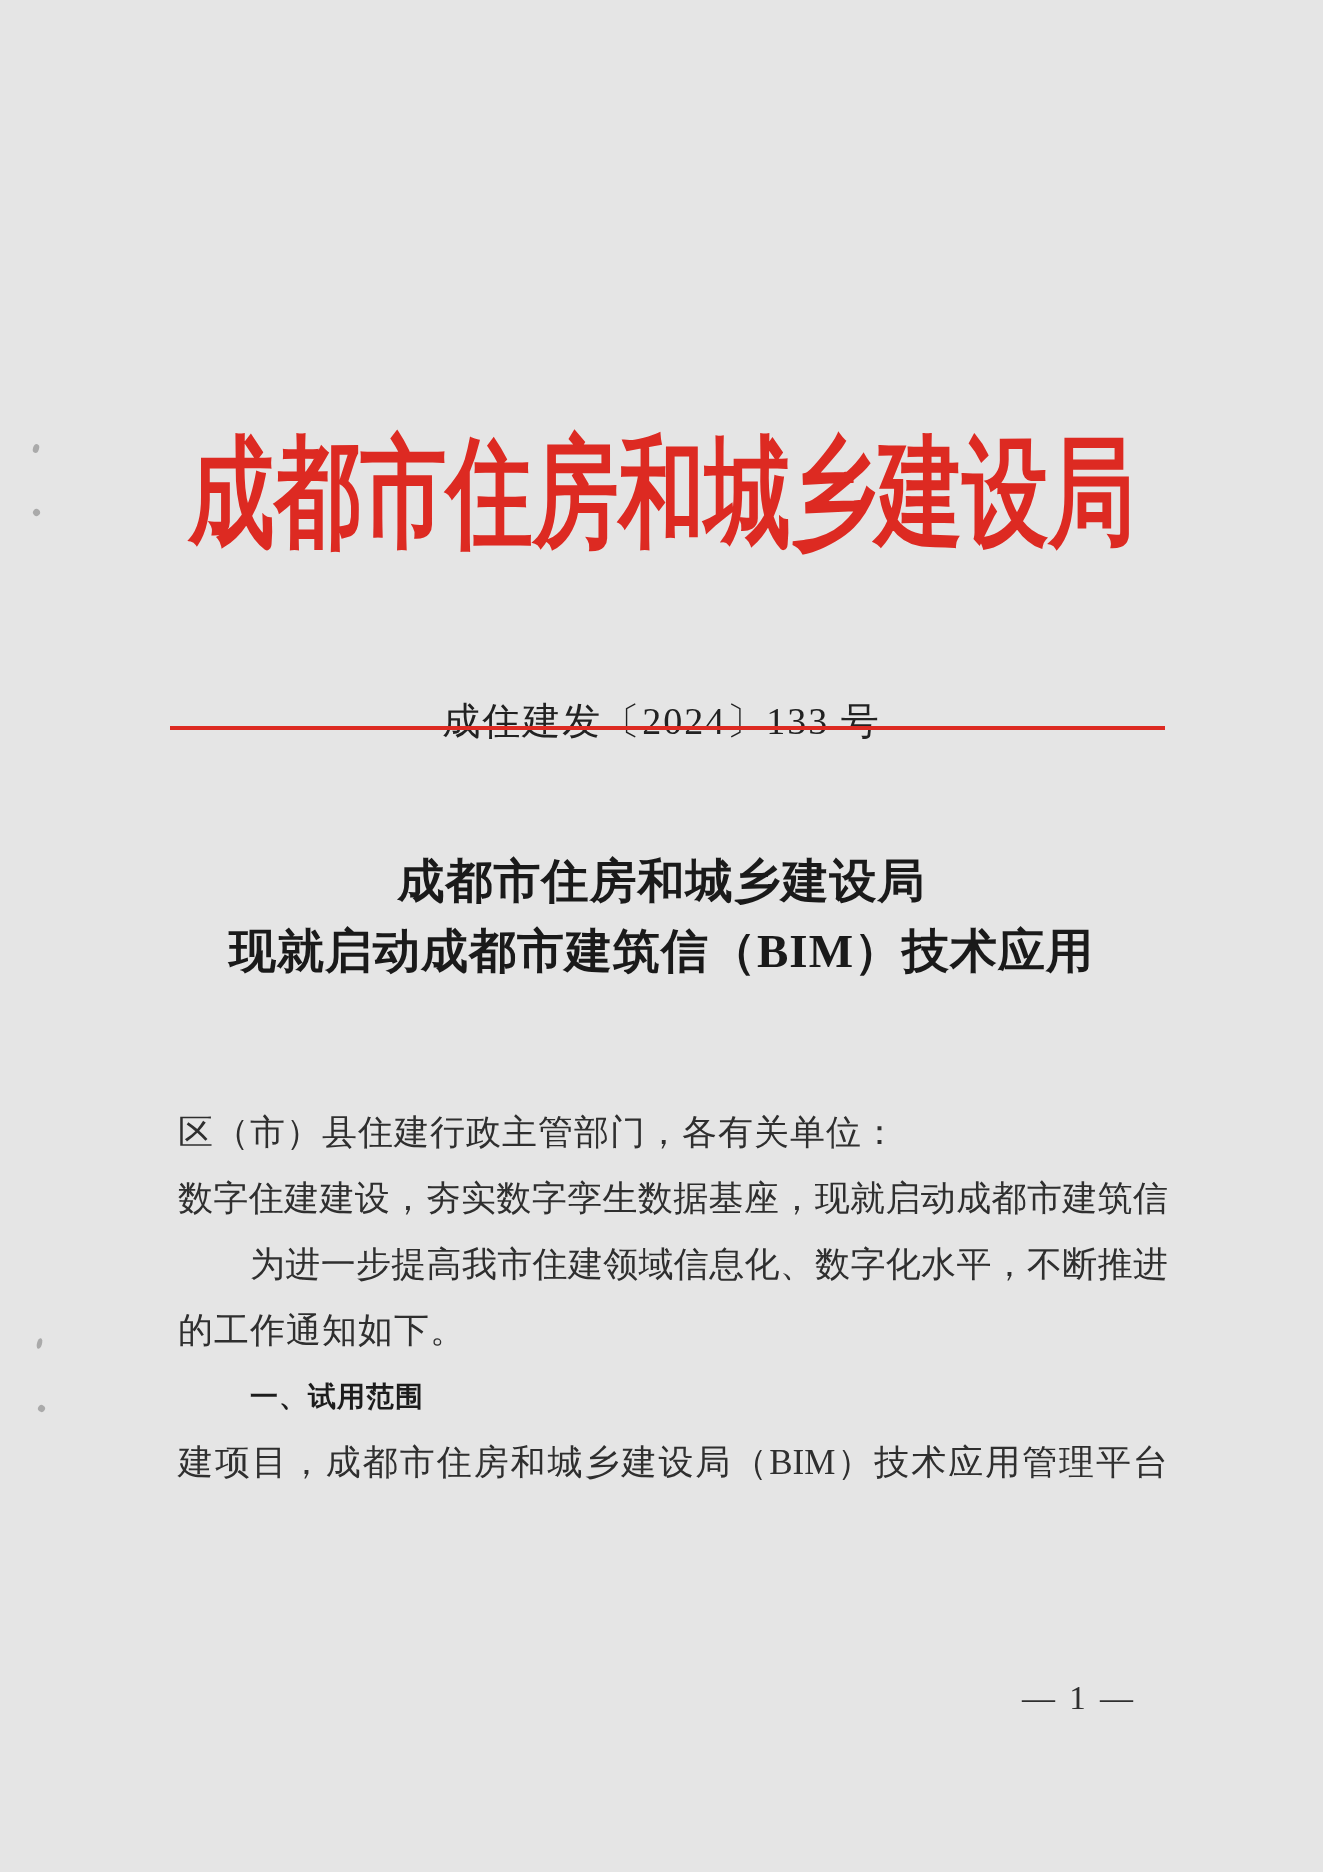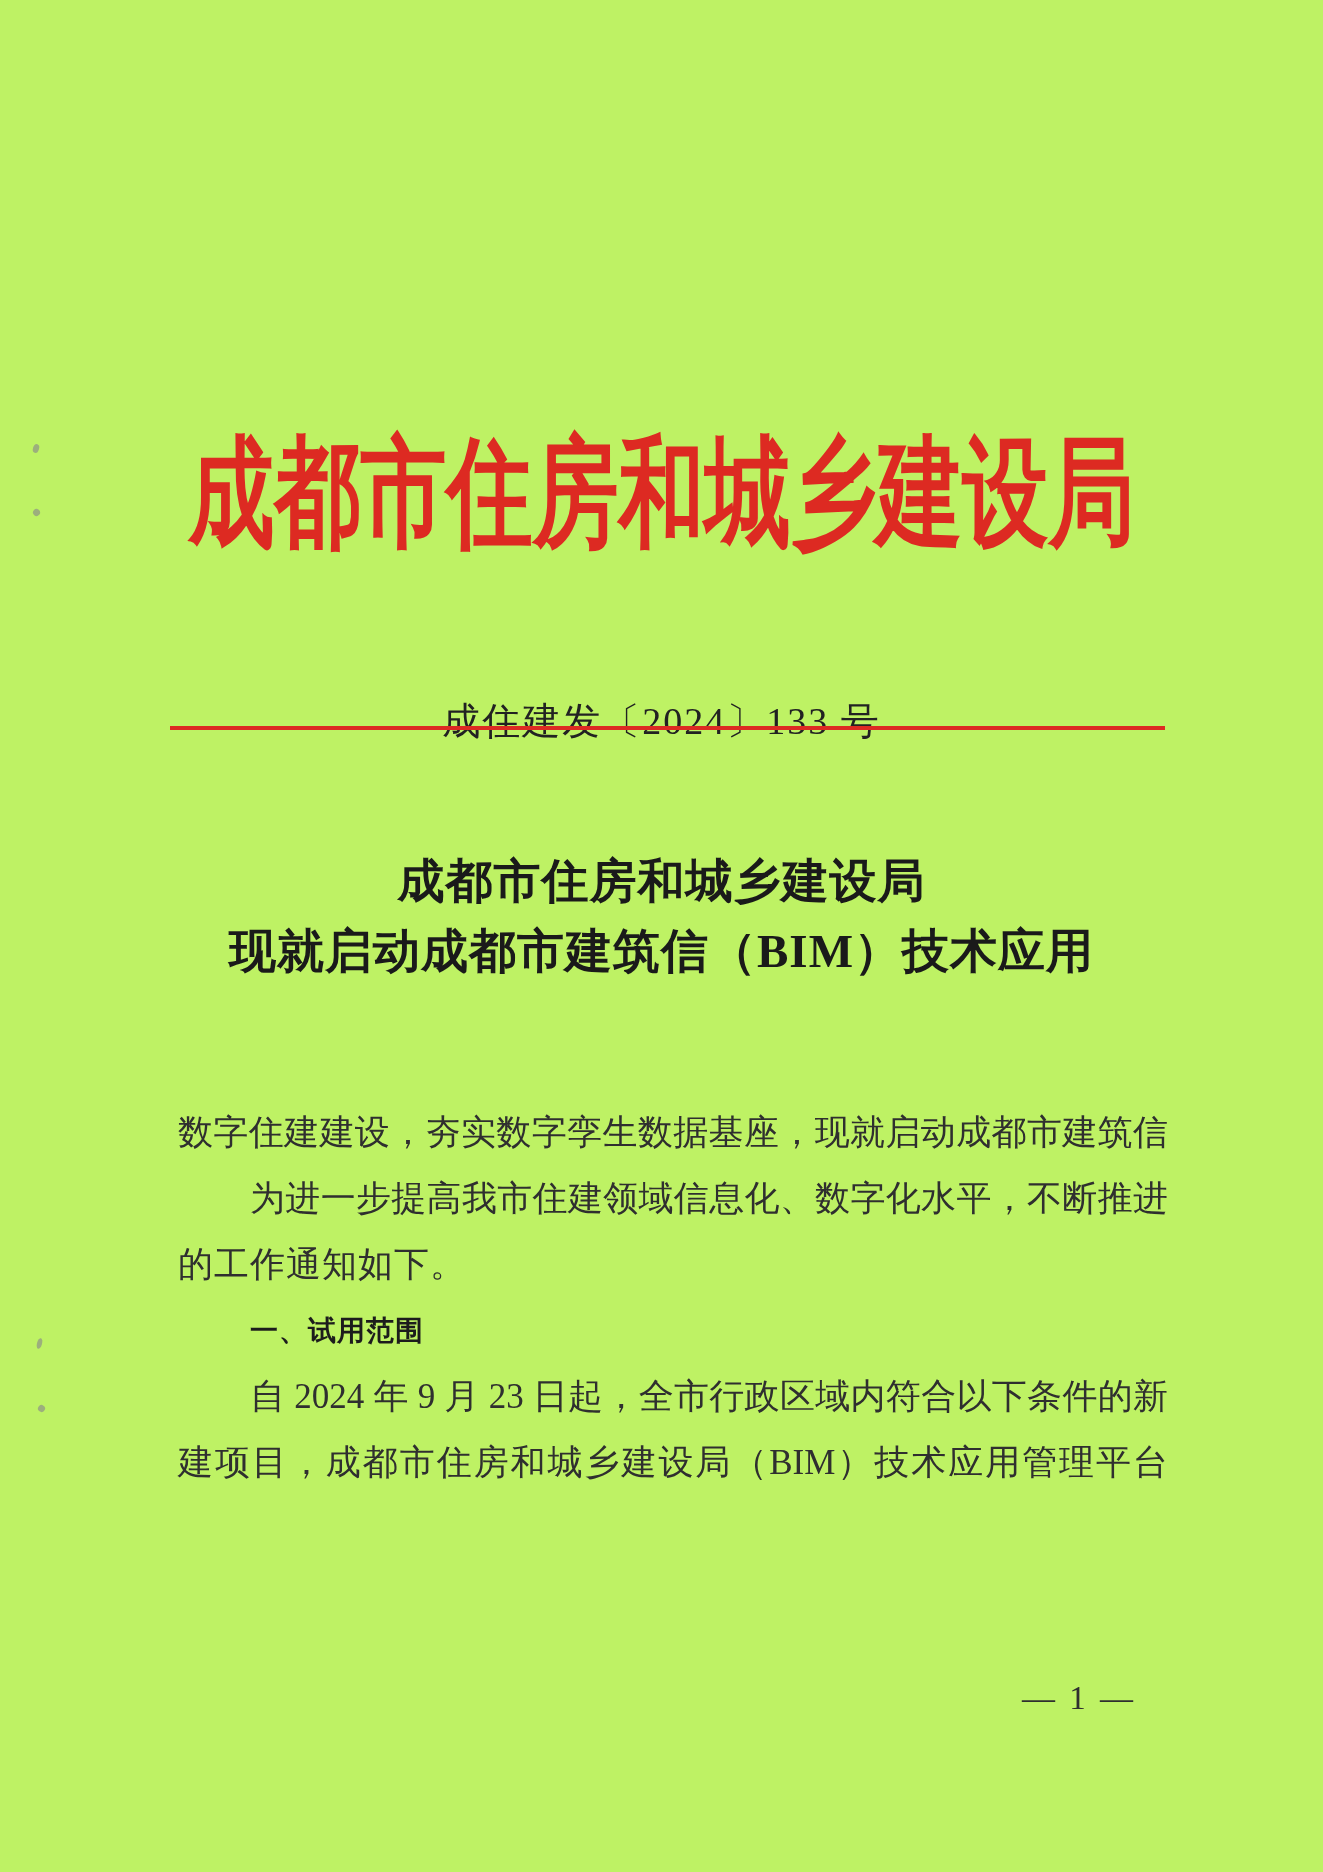--- a/index.html
+++ b/index.html
@@ -4,21 +4,21 @@
 <style>
   html, body {
     margin: 0;
     padding: 0;
     background: #ffffff;
   }
   .page {
     position: relative;
     width: 1323px;
     height: 1872px;
-    background: #bef264;
+    background: #e5e5e5;
     overflow: hidden;
     font-family: "Liberation Serif", "DejaVu Serif", serif;
   }
 
   
   .letterhead {
     position: absolute;
     top: 412px;
     left: 0;
     width: 100%;
@@ -134,25 +134,25 @@
   <div class="doc-number">成住建发〔2024〕133 号</div>
 
   <div class="red-rule"></div>
 
   <div class="doc-title">
     <div class="title-line">成都市住房和城乡建设局</div>
     <div class="title-line">现就启动成都市建筑信（BIM）技术应用</div>
   </div>
 
   <div class="body-block">
+    <div class="line">区（市）县住建行政主管部门，各有关单位：</div>
     <div class="line justify">数字住建建设，夯实数字孪生数据基座，现就启动成都市建筑信</div>
     <div class="line indent justify">为进一步提高我市住建领域信息化、数字化水平，不断推进</div>
     <div class="line">的工作通知如下。</div>
     <div class="line indent heading">一、试用范围</div>
-    <div class="line indent justify">自 2024 年 9 月 23 日起，全市行政区域内符合以下条件的新</div>
     <div class="line justify">建项目，成都市住房和城乡建设局（BIM）技术应用管理平台</div>
   </div>
 
   <div class="page-number">— 1 —</div>
 
   <div class="speck speck-1"></div>
   <div class="speck speck-2"></div>
   <div class="speck speck-3"></div>
   <div class="speck speck-4"></div>
 

